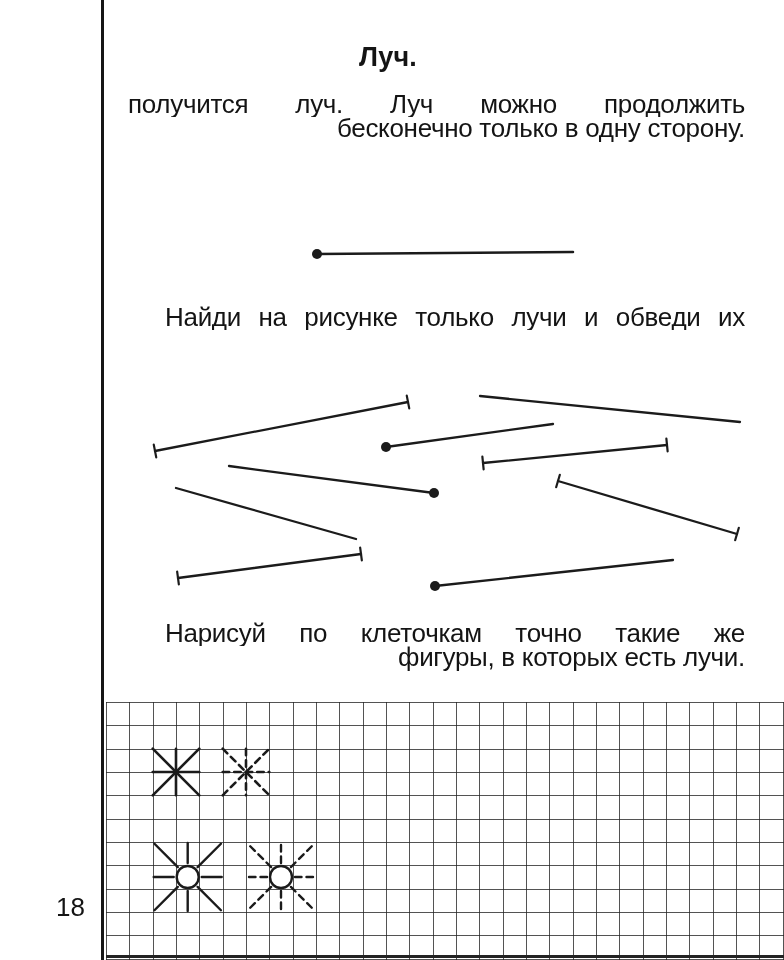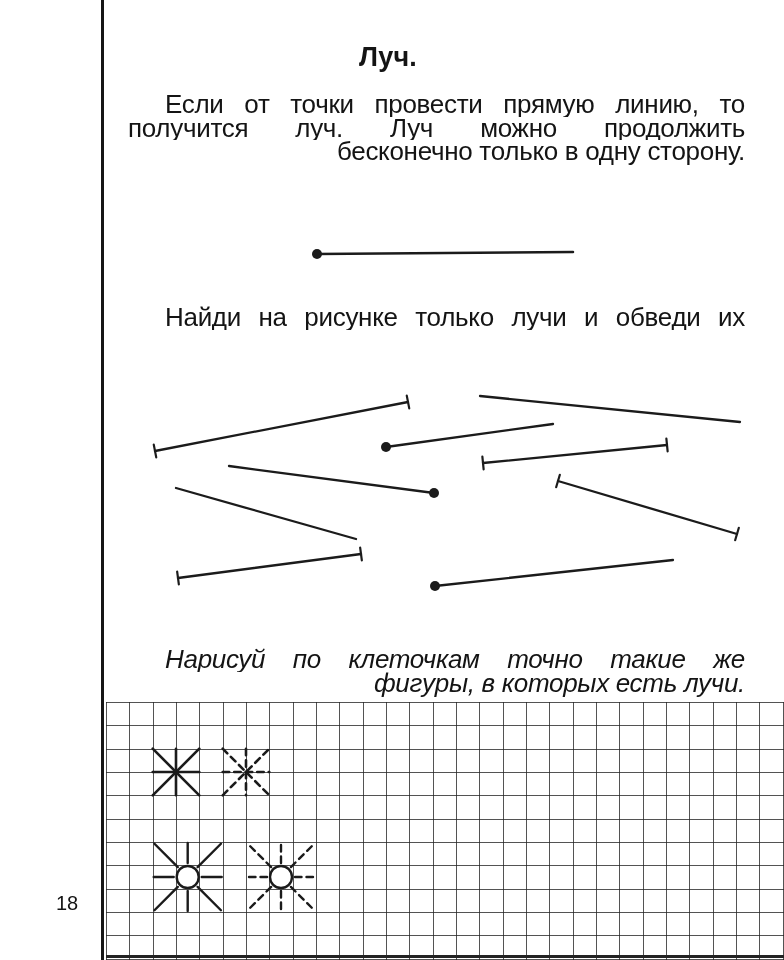--- a/index.html
+++ b/index.html
@@ -11,49 +11,48 @@
   .title{
     position:absolute;left:128px;top:42px;width:520px;text-align:center;
     font-size:27px;font-weight:bold;letter-spacing:.2px;z-index:3;
   }
   .para{position:absolute;left:128px;width:617px;z-index:3;}
   .para .ln{height:23.5px;font-size:26px;line-height:23.5px;letter-spacing:-0.3px;white-space:nowrap;text-align:right;}
   .para .just{text-align:justify;text-align-last:justify;white-space:normal;overflow:hidden;}
   .para .indent{padding-left:37px;}
   #p-intro{top:93px;}
   #p-find{top:306px;}
-  #p-draw{top:648px;font-style:italic;}
+  #p-draw{top:622px;}
   .watermark{
     position:absolute;left:84px;top:448px;width:700px;text-align:center;white-space:nowrap;
     font-family:"DejaVu Sans",sans-serif;font-weight:bold;font-size:55px;letter-spacing:0;
     color:#fcfcfc;-webkit-text-stroke:1.7px #d0d0d0;
     text-shadow:3px 4px 2px rgba(125,125,125,0.30);
     z-index:2;
   }
   .grid-paper{
     position:absolute;left:106px;top:702px;width:678px;height:258px;z-index:1;
     background-image:
       repeating-linear-gradient(to right, rgba(35,35,35,0.78) 0px, rgba(35,35,35,0.78) 1px, transparent 1px, transparent 23.33px),
       repeating-linear-gradient(to bottom, rgba(35,35,35,0.78) 0px, rgba(35,35,35,0.78) 1px, transparent 1px, transparent 23.33px);
   }
   .grid-bottom-line{position:absolute;left:106px;top:955px;width:678px;height:3px;background:#232323;z-index:2;}
-  .page-number{position:absolute;left:56px;top:892px;font-size:20px;z-index:3;}
+  .page-number{position:absolute;left:56px;top:892px;font-size:26px;z-index:3;}
   #fig{position:absolute;left:0;top:0;z-index:5;pointer-events:none;}
 </style>
 </head>
 <body>
 
 <div class="page">
 
   <div class="border-line"></div>
 
   <div class="title">Луч.</div>
 
   <div class="para" id="p-intro">
-    <div class="ln just indent">Если от точки провести прямую линию, то</div>
     <div class="ln just">получится луч. Луч можно продолжить</div>
     <div class="ln">бесконечно только в одну сторону.</div>
   </div>
 
   <div class="para" id="p-find">
     <div class="ln just indent">Найди на рисунке только лучи и обведи их</div>
   </div>
 
   <div class="para" id="p-draw">
     <div class="ln just indent">Нарисуй по клеточкам точно такие же</div>

